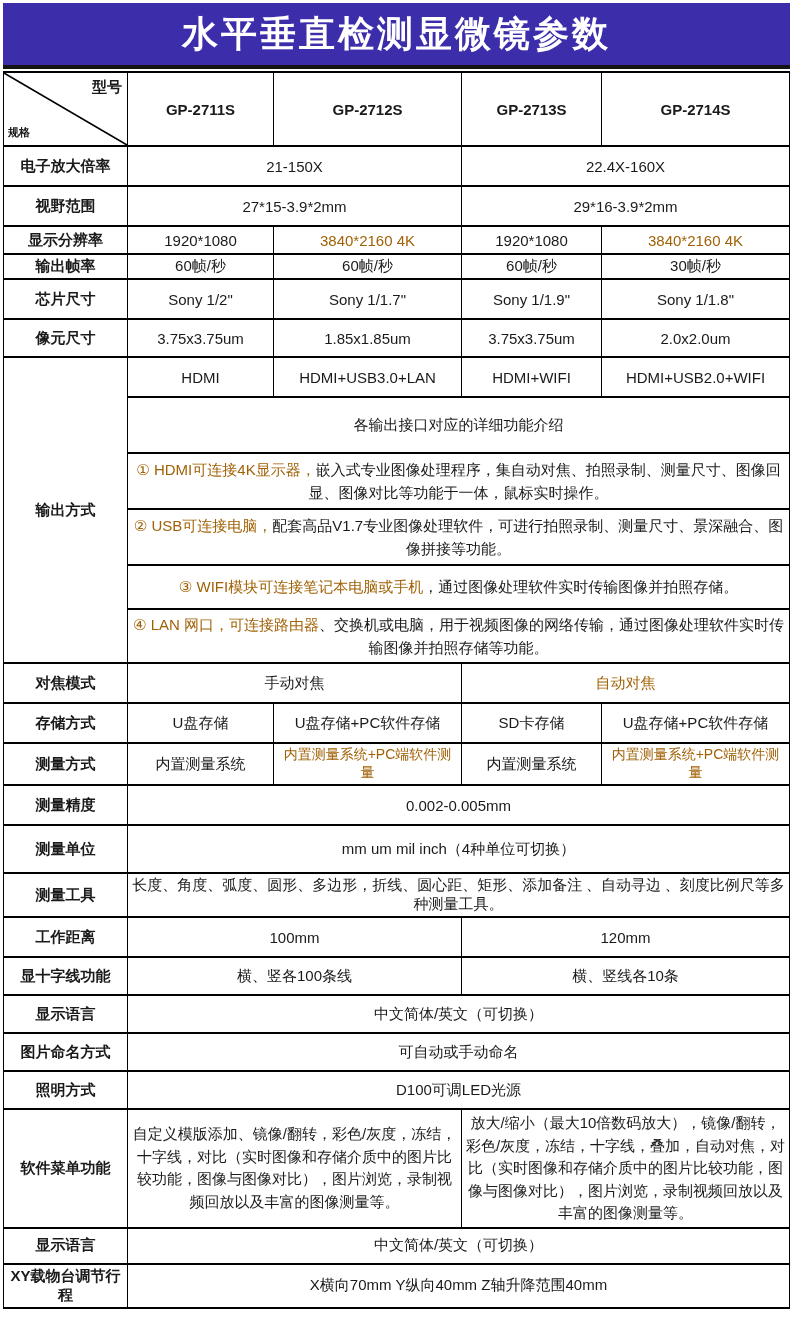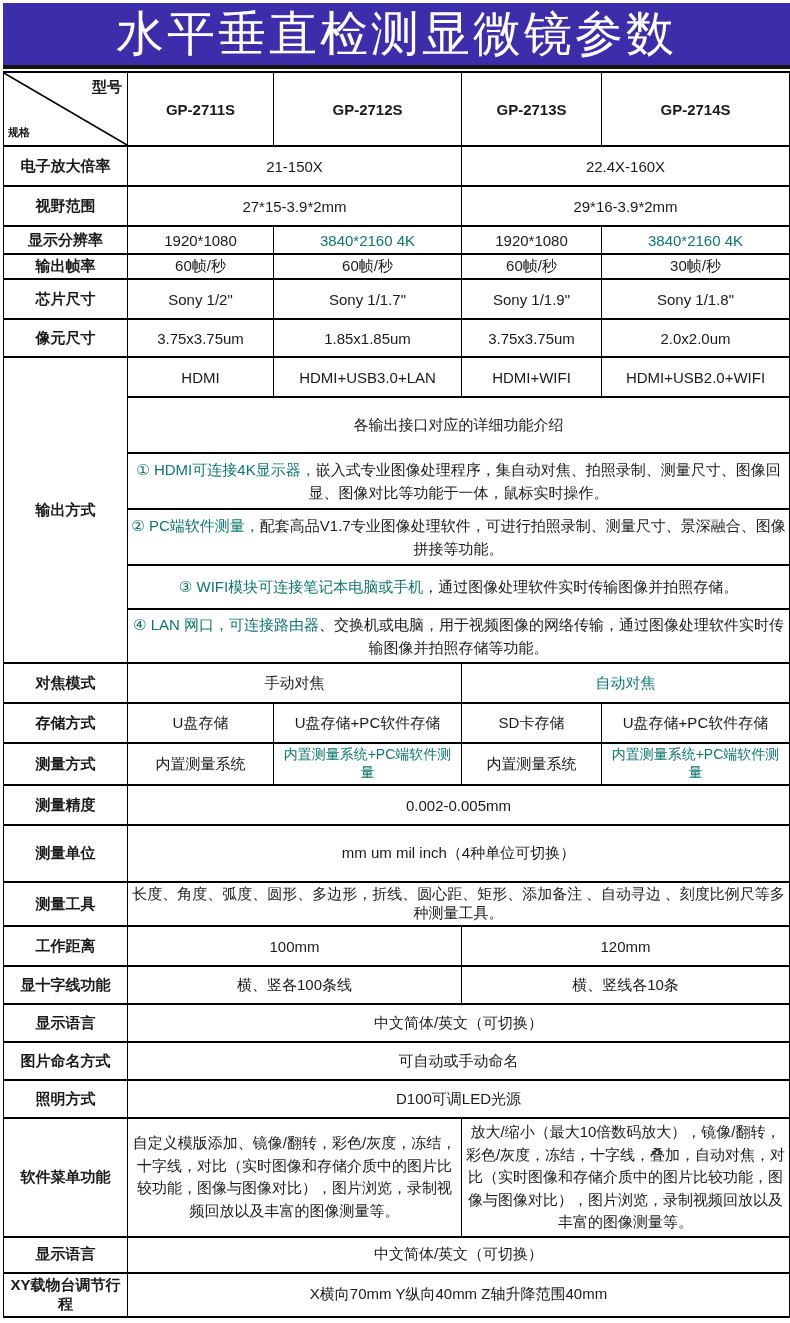--- a/index.html
+++ b/index.html
@@ -1,26 +1,26 @@
 <!DOCTYPE html>
 <html><head>
 <meta charset="utf-8">
 <style>
   html,body{margin:0;padding:0;background:#fff;}
   body{width:790px;height:1323px;font-family:"Liberation Sans","DejaVu Sans",sans-serif;color:#1a1a1a;}
   .page{padding:3px 0 0 3px;}
   .title-bar{width:787px;height:62px;background:#3c2daa;display:flex;align-items:center;justify-content:center;}
-  .title-bar h1{margin:0;color:#fff;font-size:48px;font-weight:normal;letter-spacing:3px;}
+  .title-bar h1{margin:0;color:#fff;font-size:36px;font-weight:bold;letter-spacing:3px;}
   .title-shadow{width:787px;height:4px;background:#141414;}
   table.spec{border-collapse:collapse;width:786px;table-layout:fixed;margin-top:2px;}
   table.spec td{border:1.5px solid #000;border-top-width:2px;border-bottom-width:2px;
     text-align:center;vertical-align:middle;font-size:15px;padding:2px 3px;overflow:hidden;}
   td.lbl{font-weight:bold;font-size:14.5px;padding:2px 1px;}
   td.model{font-weight:bold;font-size:16.5px;}
-  .red{color:#0f766e;}
+  .red{color:#a16207;}
   td.note{text-align:left;padding:4px 10px;font-size:14.5px;line-height:1.55;}
   td.softcell{text-align:left;padding:6px 8px;font-size:13.5px;line-height:1.5;}
   td.tools-cell{font-size:12.5px;padding:2px 2px;font-family:Liberation Serif, serif;}
   td.corner{position:relative;padding:0;}
   .corner svg{position:absolute;top:0;left:0;width:100%;height:100%;}
   .corner .tr{position:absolute;top:5px;right:5px;font-weight:bold;font-size:15px;}
   .corner .bl{position:absolute;bottom:5px;left:4px;font-weight:bold;font-size:11px;}
 </style>
 </head>
 <body>
@@ -107,21 +107,21 @@
       <td>HDMI+WIFI</td>
       <td>HDMI+USB2.0+WIFI</td>
     </tr>
     <tr style="height:56px">
       <td colspan="4">各输出接口对应的详细功能介绍</td>
     </tr>
     <tr style="height:56px">
       <td colspan="4" class="note"><span class="red">① HDMI可连接4K显示器，</span><span>嵌入式专业图像处理程序，集自动对焦、拍照录制、测量尺寸、图像回显、图像对比等功能于一体，鼠标实时操作。</span></td>
     </tr>
     <tr style="height:56px">
-      <td colspan="4" class="note"><span class="red">② PC端软件测量，</span><span>配套高品V1.7专业图像处理软件，可进行拍照录制、测量尺寸、景深融合、图像拼接等功能。</span></td>
+      <td colspan="4" class="note"><span class="red">② USB可连接电脑，</span><span>配套高品V1.7专业图像处理软件，可进行拍照录制、测量尺寸、景深融合、图像拼接等功能。</span></td>
     </tr>
     <tr style="height:44px">
       <td colspan="4" class="note"><span class="red">③ WIFI模块可连接笔记本电脑或手机</span><span>，通过图像处理软件实时传输图像并拍照存储。</span></td>
     </tr>
     <tr style="height:54px">
       <td colspan="4" class="note"><span class="red">④ LAN 网口，可连接路由器</span><span>、交换机或电脑，用于视频图像的网络传输，通过图像处理软件实时传输图像并拍照存储等功能。</span></td>
     </tr>
 
     <tr style="height:40px">
       <td class="lbl">对焦模式</td>
@@ -143,21 +143,21 @@
       <td class="red" style="font-size:14px">内置测量系统+PC端软件测量</td>
       <td>内置测量系统</td>
       <td class="red" style="font-size:14px">内置测量系统+PC端软件测量</td>
     </tr>
 
     <tr style="height:40px">
       <td class="lbl">测量精度</td>
       <td colspan="4">0.002-0.005mm</td>
     </tr>
 
-    <tr style="height:57px">
+    <tr style="height:48px">
       <td class="lbl">测量单位</td>
       <td colspan="4">mm um mil inch（4种单位可切换）</td>
     </tr>
 
     <tr style="height:40px">
       <td class="lbl">测量工具</td>
       <td colspan="4" class="tools-cell">长度、角度、弧度、圆形、多边形，折线、圆心距、矩形、添加备注 、自动寻边 、刻度比例尺等多种测量工具。</td>
     </tr>
 
     <tr style="height:40px">

